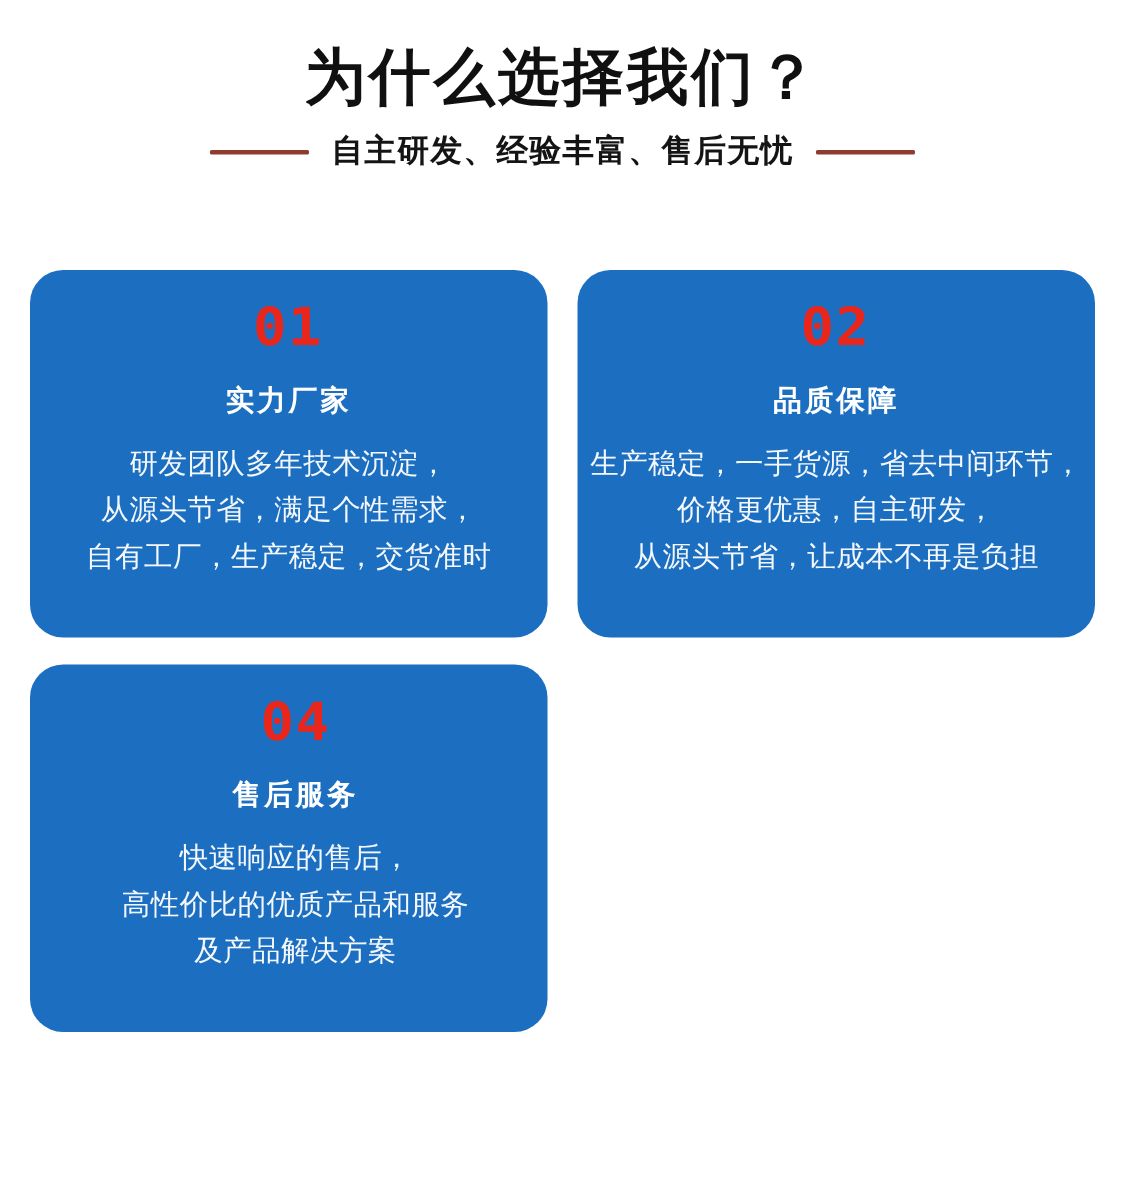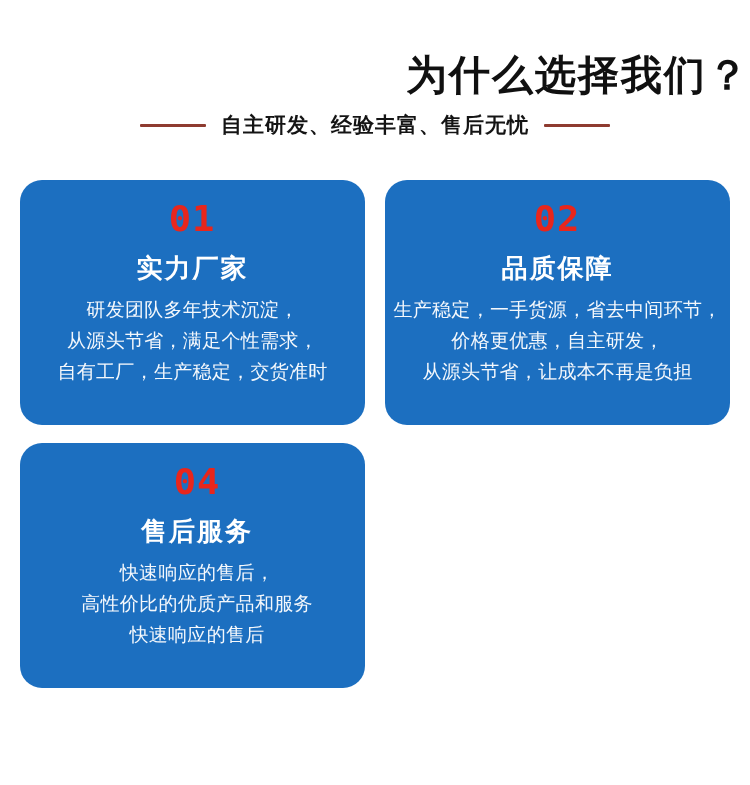--- a/index.html
+++ b/index.html
@@ -23,22 +23,22 @@
     background: #ffffff;
     box-sizing: border-box;
   }
 
   
   .header {
     position: absolute;
     top: 0;
     left: 0;
     width: 750px;
-    padding-top: 50px;
-    text-align: right;
+    padding-top: 26px;
+    text-align: center;
   }
 
   .main-title {
     margin: 0;
     font-size: 41px;
     line-height: 50px;
     font-weight: 700;
     color: #101010;
     letter-spacing: 2px;
     font-family: "Liberation Sans", "DejaVu Sans", sans-serif;
@@ -98,21 +98,21 @@
     font-size: 35px;
     line-height: 38px;
     font-weight: 700;
     color: #e8261c;
     letter-spacing: 1px;
     transform: scaleX(1.06);
   }
 
   .card-heading {
     margin-top: 14px;
-    font-size: 26px;
+    font-size: 19px;
     line-height: 32px;
     font-weight: 700;
     color: #ffffff;
     letter-spacing: 2px;
   }
 
   .card-body {
     margin-top: 10px;
     text-align: center;
     color: #f4f8fc;
@@ -164,19 +164,19 @@
       </div>
     </div>
 
 
     <div class="card" style="background: rgb(28, 111, 192); padding-left: 19px;">
       <div class="card-number" style="color: rgb(232, 38, 28);">04</div>
       <div class="card-heading" style="color: rgb(255, 255, 255);">售后服务</div>
       <div class="card-body" style="color: rgb(244, 248, 252);">
         <span class="card-body-line">快速响应的售后，</span>
         <span class="card-body-line">高性价比的优质产品和服务</span>
-        <span class="card-body-line">快速响应的售后</span>
+        <span class="card-body-line">及产品解决方案</span>
       </div>
     </div>
 
   </div>
 
 </div>
 
 </body></html>

